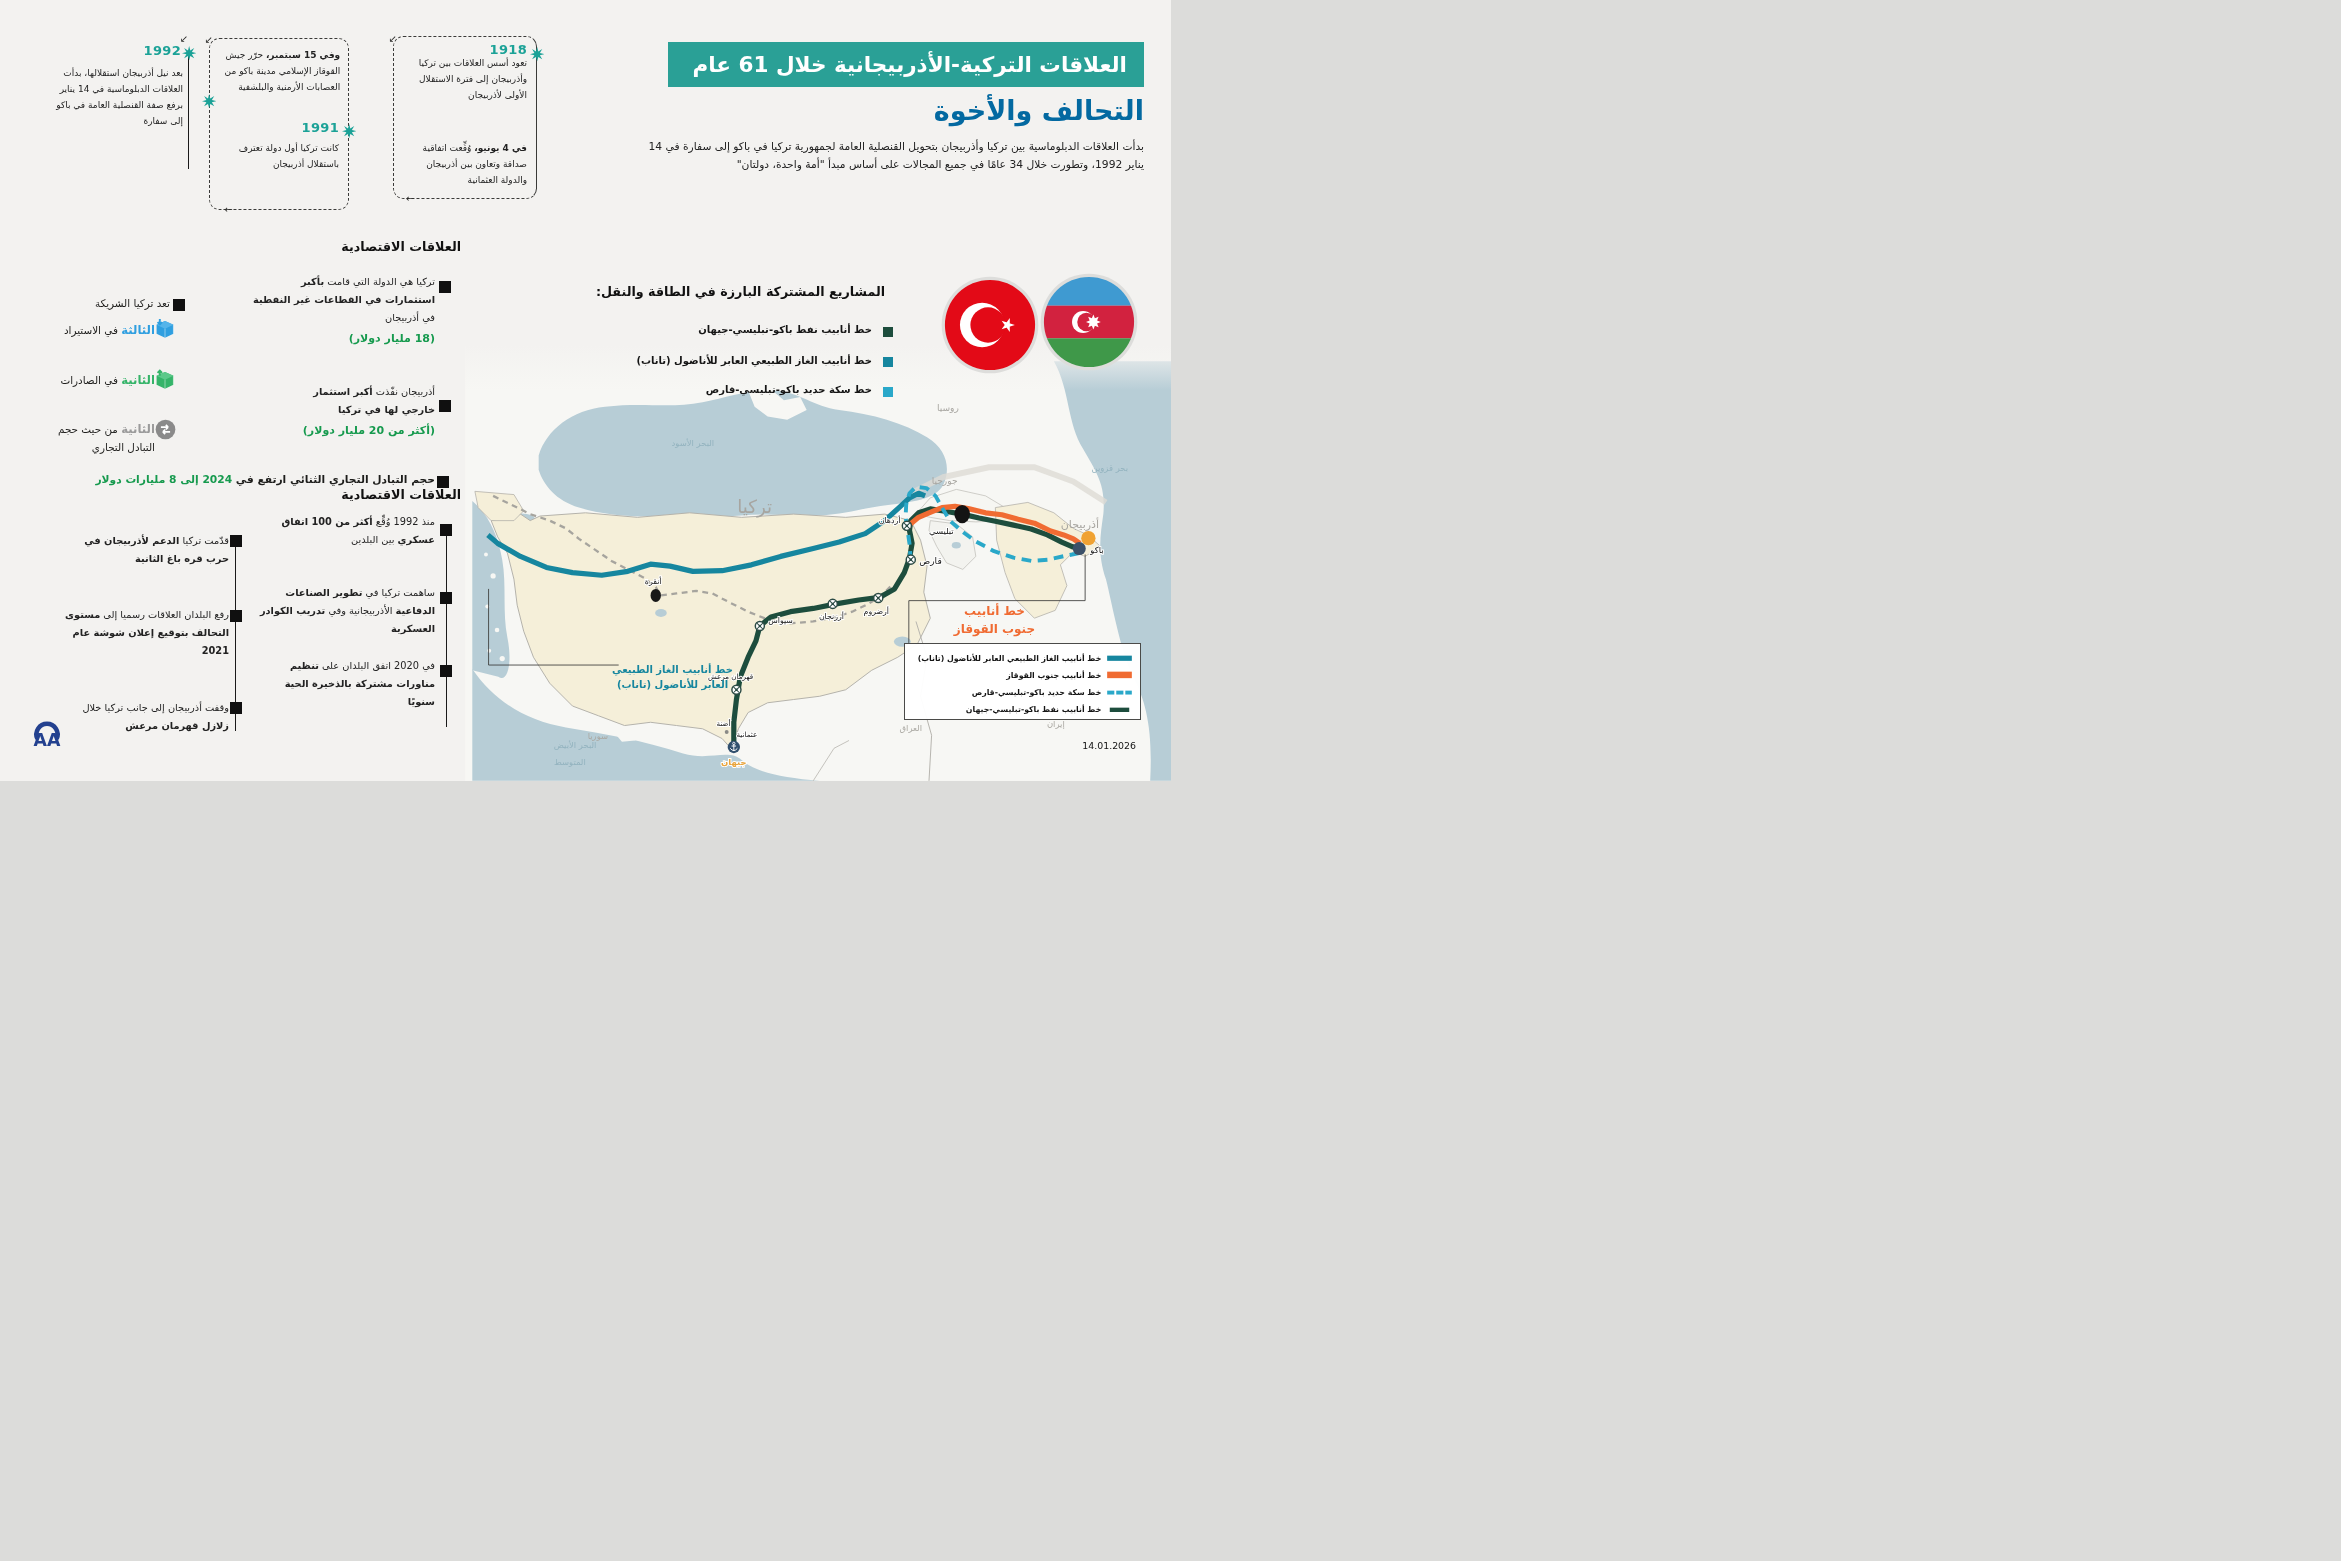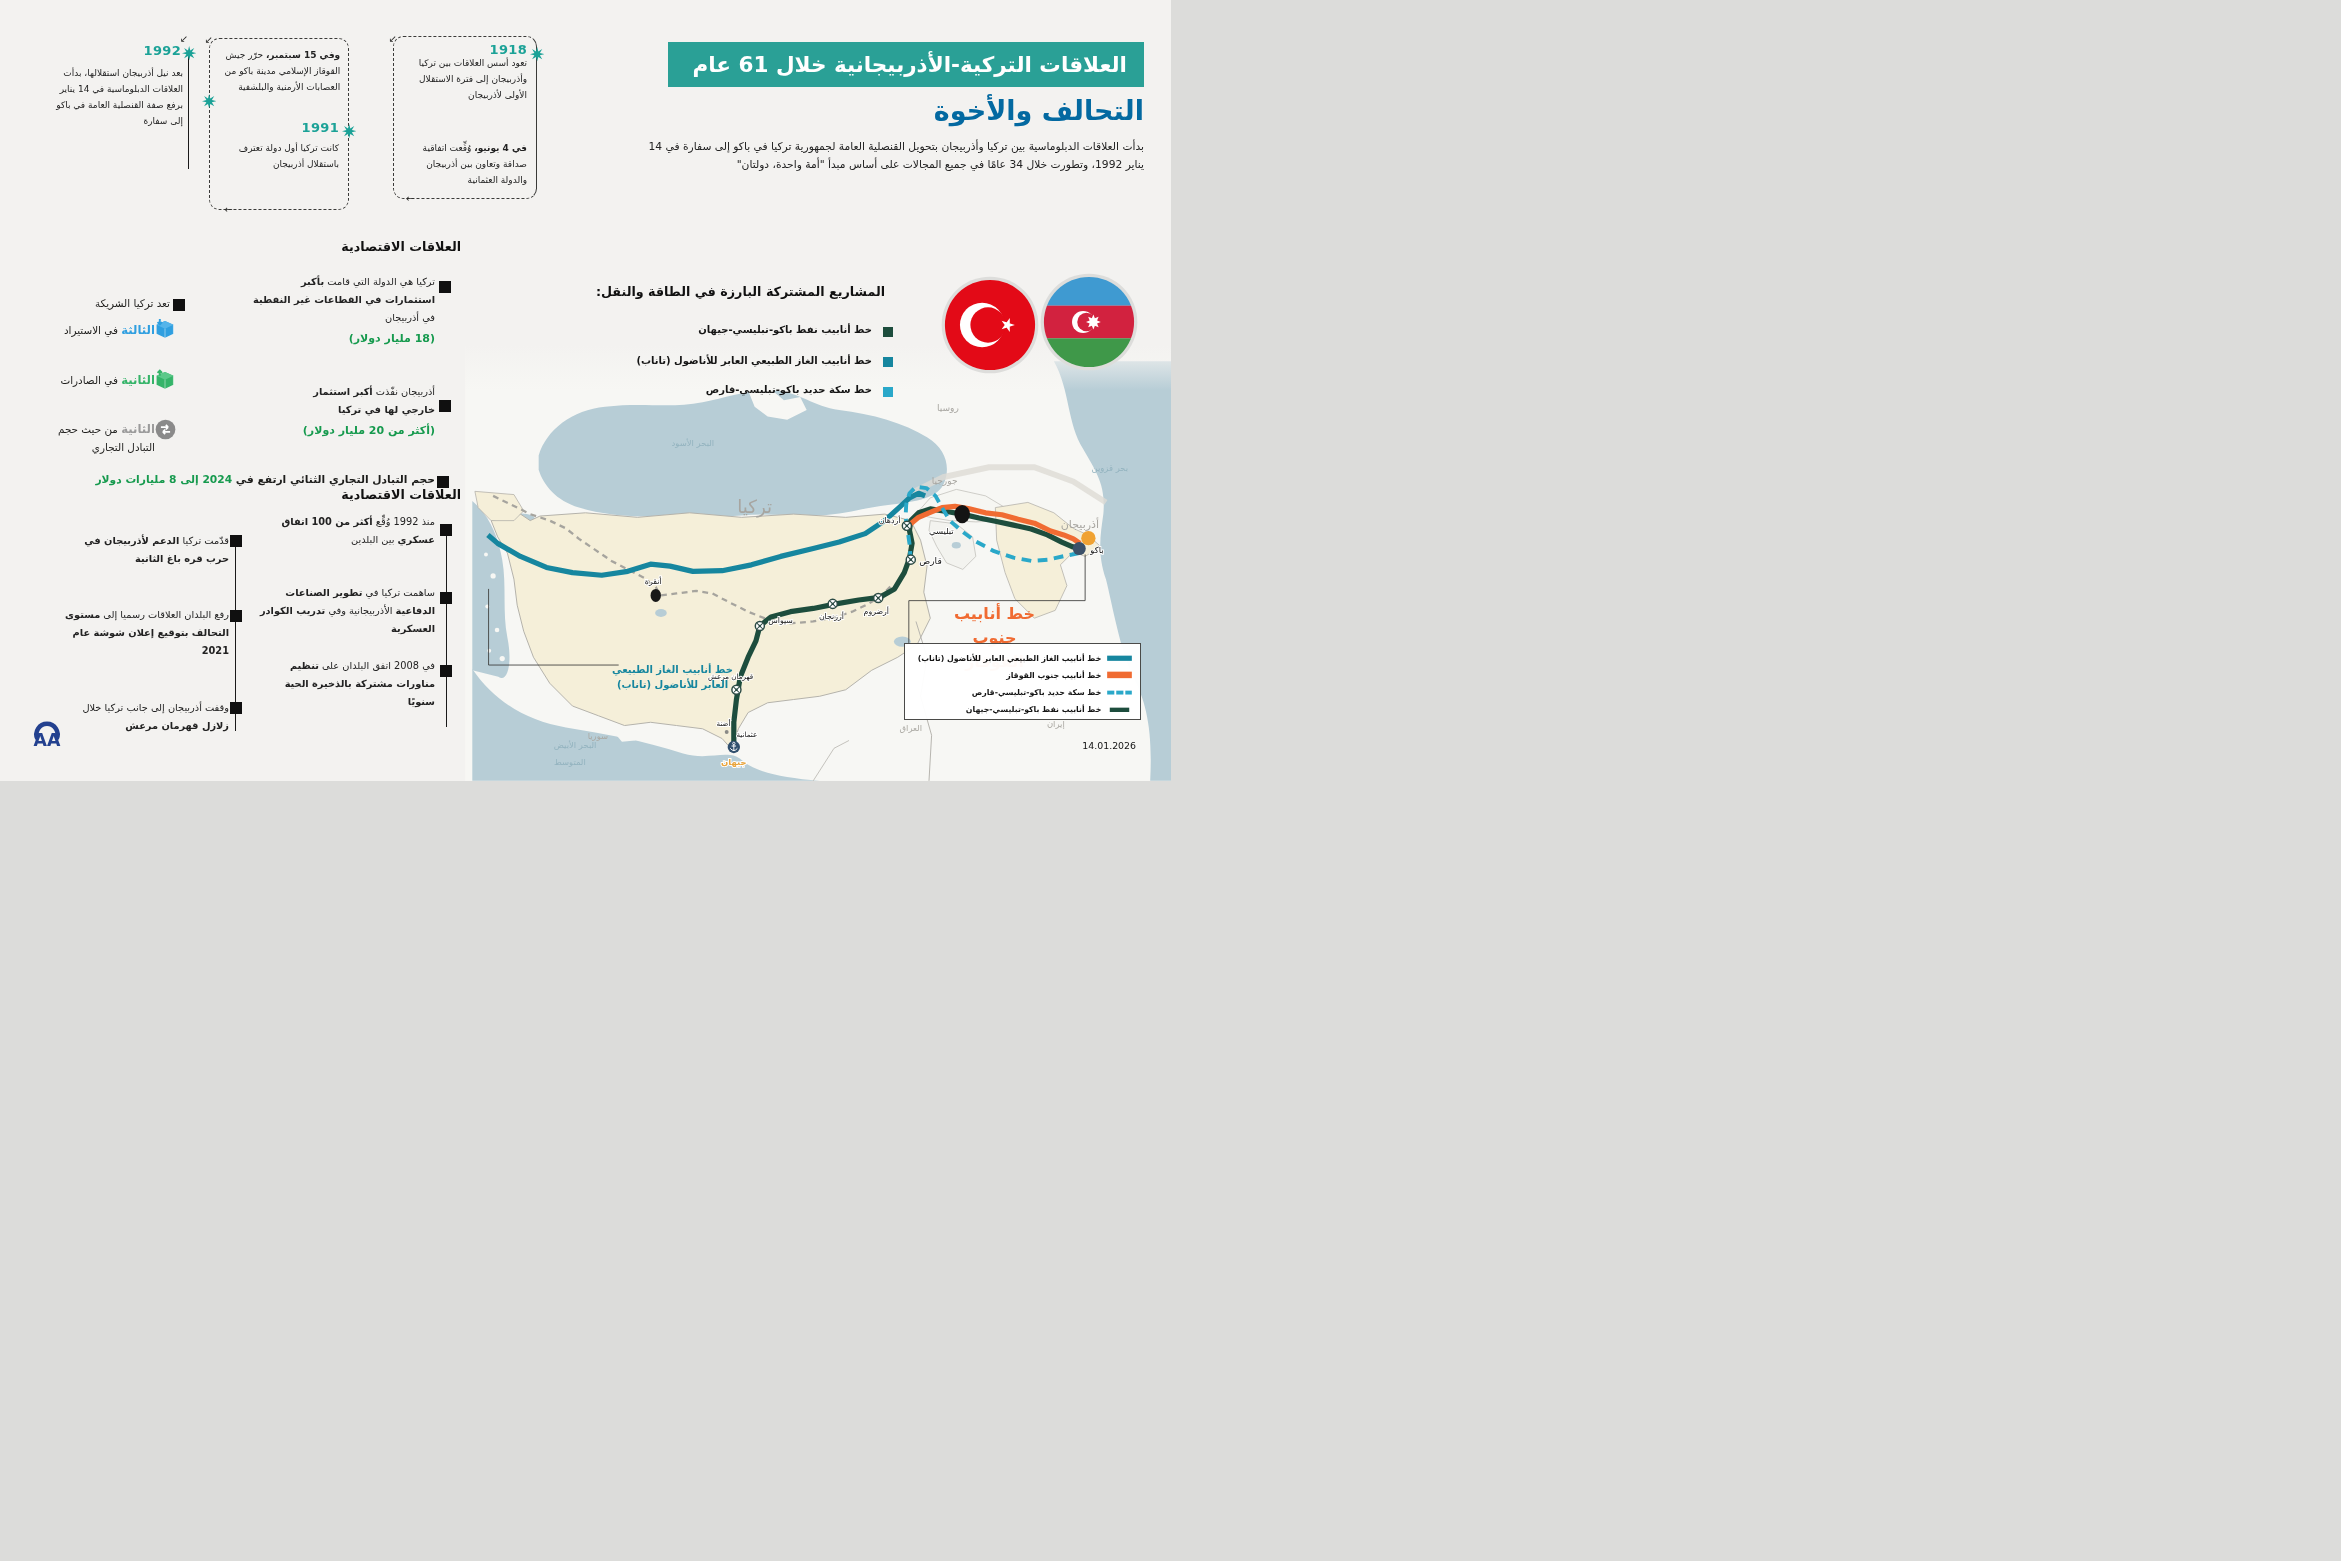--- a/index.html
+++ b/index.html
@@ -21,21 +21,21 @@
   .h2{font-size:12.7px;font-weight:bold;color:#111;}
   .body15{font-size:9.8px;line-height:1.82;color:#222;}
   .val{color:#169a4e;font-weight:bold;font-size:11px;margin-top:2.6px;}
   .grn{color:#169a4e;}
   .rank1{color:#2f9fe0;font-weight:bold;font-size:11.7px;}
   .rank2{color:#35b469;font-weight:bold;font-size:11.7px;}
   .rank3{color:#9b9b9b;font-weight:bold;font-size:11.7px;}
   .proj{font-size:10px;font-weight:bold;white-space:nowrap;color:#151515;}
   .psq{position:absolute;width:10.4px;height:10.4px;}
   .maplabel-teal{color:#16869f;font-weight:bold;font-size:10px;text-align:center;line-height:1.5;}
-  .maplabel-org{color:#f06b32;font-weight:bold;font-size:16px;text-align:center;line-height:1.5;}
+  .maplabel-org{color:#f06b32;font-weight:bold;font-size:12px;text-align:center;line-height:1.5;}
   .legendbox{background:rgba(255,255,255,.97);border:1px solid #4a4a48;box-sizing:border-box;
              padding:5.9px 7.8px 3.9px 6.5px;}
   .lg-row{display:flex;align-items:center;gap:5.9px;height:17px;direction:rtl;}
   .lg-sw{flex:0 0 25px;}
   .lg-t{font-size:7.8px;font-weight:bold;color:#151515;white-space:nowrap;}
   .arr{position:absolute;font-size:9.8px;color:#2c2c2a;}
   .date{font-size:9.4px;color:#111;direction:ltr;}
   svg text{font-family:"DejaVu Sans",sans-serif;}
 </style>
 </head>
@@ -248,21 +248,21 @@
     <span>منذ 1992 وُقِّع </span><span class="b">أكثر من 100 اتفاق عسكري</span><span> بين البلدين</span>
   </div>
 
   <div class="sq" style="left:440px;top:592px;"></div>
   <div class="abs body15 rtl" style="right:736px;top:584px;width:182px;">
     <span>ساهمت تركيا في </span><span class="b">تطوير الصناعات الدفاعية</span><span> الأذربيجانية وفي </span><span class="b">تدريب الكوادر العسكرية</span>
   </div>
 
   <div class="sq" style="left:440px;top:665px;"></div>
   <div class="abs body15 rtl" style="right:736px;top:657px;width:169px;">
-    <span>في 2008 اتفق البلدان على </span><span class="b">تنظيم مناورات مشتركة بالذخيرة الحية سنويًا</span>
+    <span>في 2020 اتفق البلدان على </span><span class="b">تنظيم مناورات مشتركة بالذخيرة الحية سنويًا</span>
   </div>
 
   <div class="vline" style="left:235px;top:541px;height:190px;"></div>
 
   <div class="sq" style="left:230px;top:535px;"></div>
   <div class="abs body15 rtl" style="right:942px;top:532px;width:169px;">
     <span>قدّمت تركيا </span><span class="b">الدعم لأذربيجان في حرب قره باغ الثانية</span>
   </div>
 
   <div class="sq" style="left:230px;top:610px;"></div>

